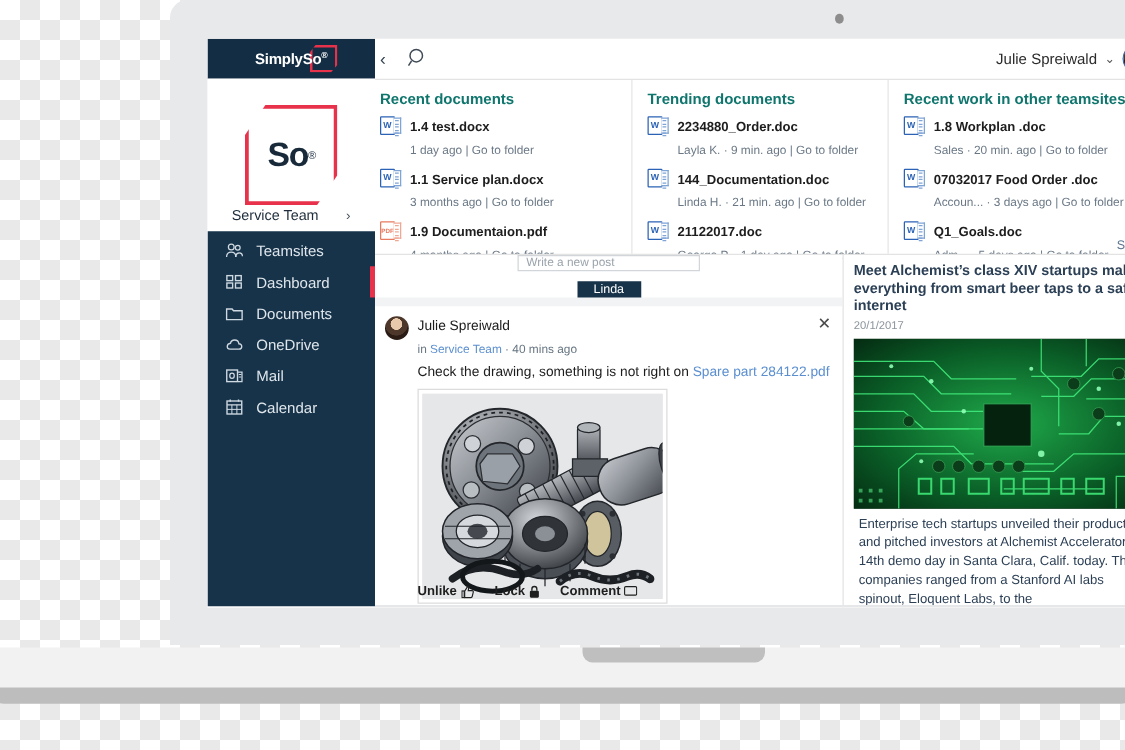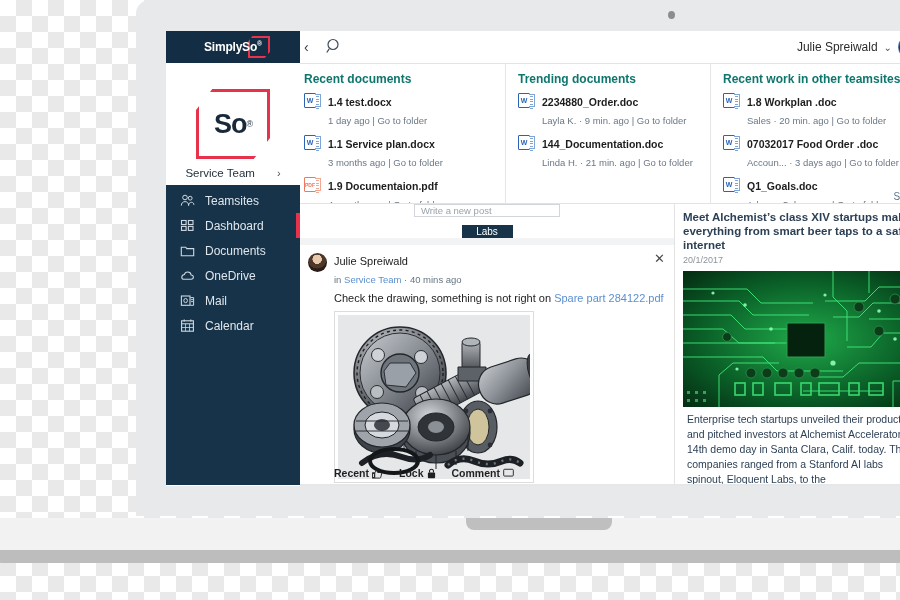--- a/index.html
+++ b/index.html
@@ -127,21 +127,21 @@
     cursor: pointer;
   }
   .docstrip-sep { position: absolute; left: 134px; top: 172px; width: 626px; height: 1px; background: #e3e3e3; }
 
   
   .sidebar { position: absolute; left: 0; top: 32px; width: 134px; height: 423px; background: #fff; }
   .site-logo-box {
     height: 122px; display: flex; flex-direction: column;
     align-items: center; justify-content: center; position: relative;
   }
-  .hexlogo { position: relative; width: 74px; height: 70px; }
+  .hexlogo { position: relative; width: 74px; height: 80px; }
   .hexlogo .hx {
     position: absolute; inset: 0; border: 3px solid #e8314a;
     clip-path: polygon(22% 0%, 100% 0%, 100% 70%, 78% 100%, 0% 100%, 0% 30%);
   }
   .hexlogo .so {
     position: absolute; inset: 0; display: flex; align-items: center; justify-content: center;
     font-size: 27px; font-weight: bold; color: #18293a; letter-spacing: -1px;
   }
   .hexlogo .reg { font-size: 9px; vertical-align: super; font-weight: normal; }
   .site-name-row {
@@ -426,20 +426,37 @@
               <i></i>
               <i></i>
               <i></i>
             </span>
           </span>
         <span>
           <span class="doc-name">144_Documentation.doc</span><br>
           <span class="doc-meta">Linda H. · 21 min. ago | Go to folder</span>
         </span>
       </div>
+      <div class="docrow">
+        <span class="doc-icon">
+            <span class="page">W</span>
+            <span class="lines">
+              <i></i>
+              <i></i>
+              <i></i>
+              <i></i>
+              <i></i>
+              <i></i>
+            </span>
+          </span>
+        <span>
+          <span class="doc-name">21122017.doc</span><br>
+          <span class="doc-meta">George P. · 1 day ago | Go to folder</span>
+        </span>
+      </div>
     </div>
 
     <div class="doccol c3">
       <div class="doccol-head">
         <span>Recent work in other teamsites</span>
 
       </div>
       <div class="docrow">
         <span class="doc-icon">
             <span class="page">W</span>
@@ -493,21 +510,21 @@
       </div>
       <div class="see-all">See all</div>
     </div>
 
   </div>
   <div class="docstrip-sep"></div>
 
   <div class="feed">
     <div class="composer">
       <input class="composer-input" value="" placeholder="Write a new post" style="">
-      <button class="post-btn">Labs</button>
+      <button class="post-btn">Linda</button>
     </div>
     <div class="feed-gap"></div>
 
     <div class="post-card">
       <div class="post-head">
         <span class="post-avatar"></span>
         <span>
           <span class="post-author">Julie Spreiwald</span><br>
           <span class="post-sub"><span>in</span> <span class="teamlink">Service Team</span> <span>·</span> <span>40 mins ago</span></span>
         </span>
@@ -616,21 +633,21 @@
 
             <g fill="none" stroke="#14171a" stroke-width="4">
               <ellipse cx="56" cy="146" rx="24" ry="12"></ellipse>
             </g>
           </svg>
         </div>
       </div>
 
       <div class="post-actions">
         <span>
-            <b>Recent</b>
+            <b>Unlike</b>
           <svg width="11" height="11" viewBox="0 0 12 12">
               <path d="M3 11V5.4l2.6-4.2c.6 0 1 .5.9 1.1L6.1 4.9h3.4c.7 0 1.2.6 1 1.3l-.9 3.8c-.1.6-.6 1-1.2 1H3z" fill="none" stroke="#1f1f1f" stroke-width="1"></path>
               <rect x="0.6" y="5.2" width="2" height="5.8" fill="none" stroke="#1f1f1f" stroke-width="1"></rect>
             </svg>
         </span>
         <span>
             <b>Lock</b>
           <svg width="9" height="11" viewBox="0 0 10 12">
               <rect x="1" y="5" width="8" height="6.2" rx="1" fill="#1f1f1f"></rect>
               <path d="M2.8 5V3.4a2.2 2.2 0 0 1 4.4 0V5" fill="none" stroke="#1f1f1f" stroke-width="1.2"></path>

